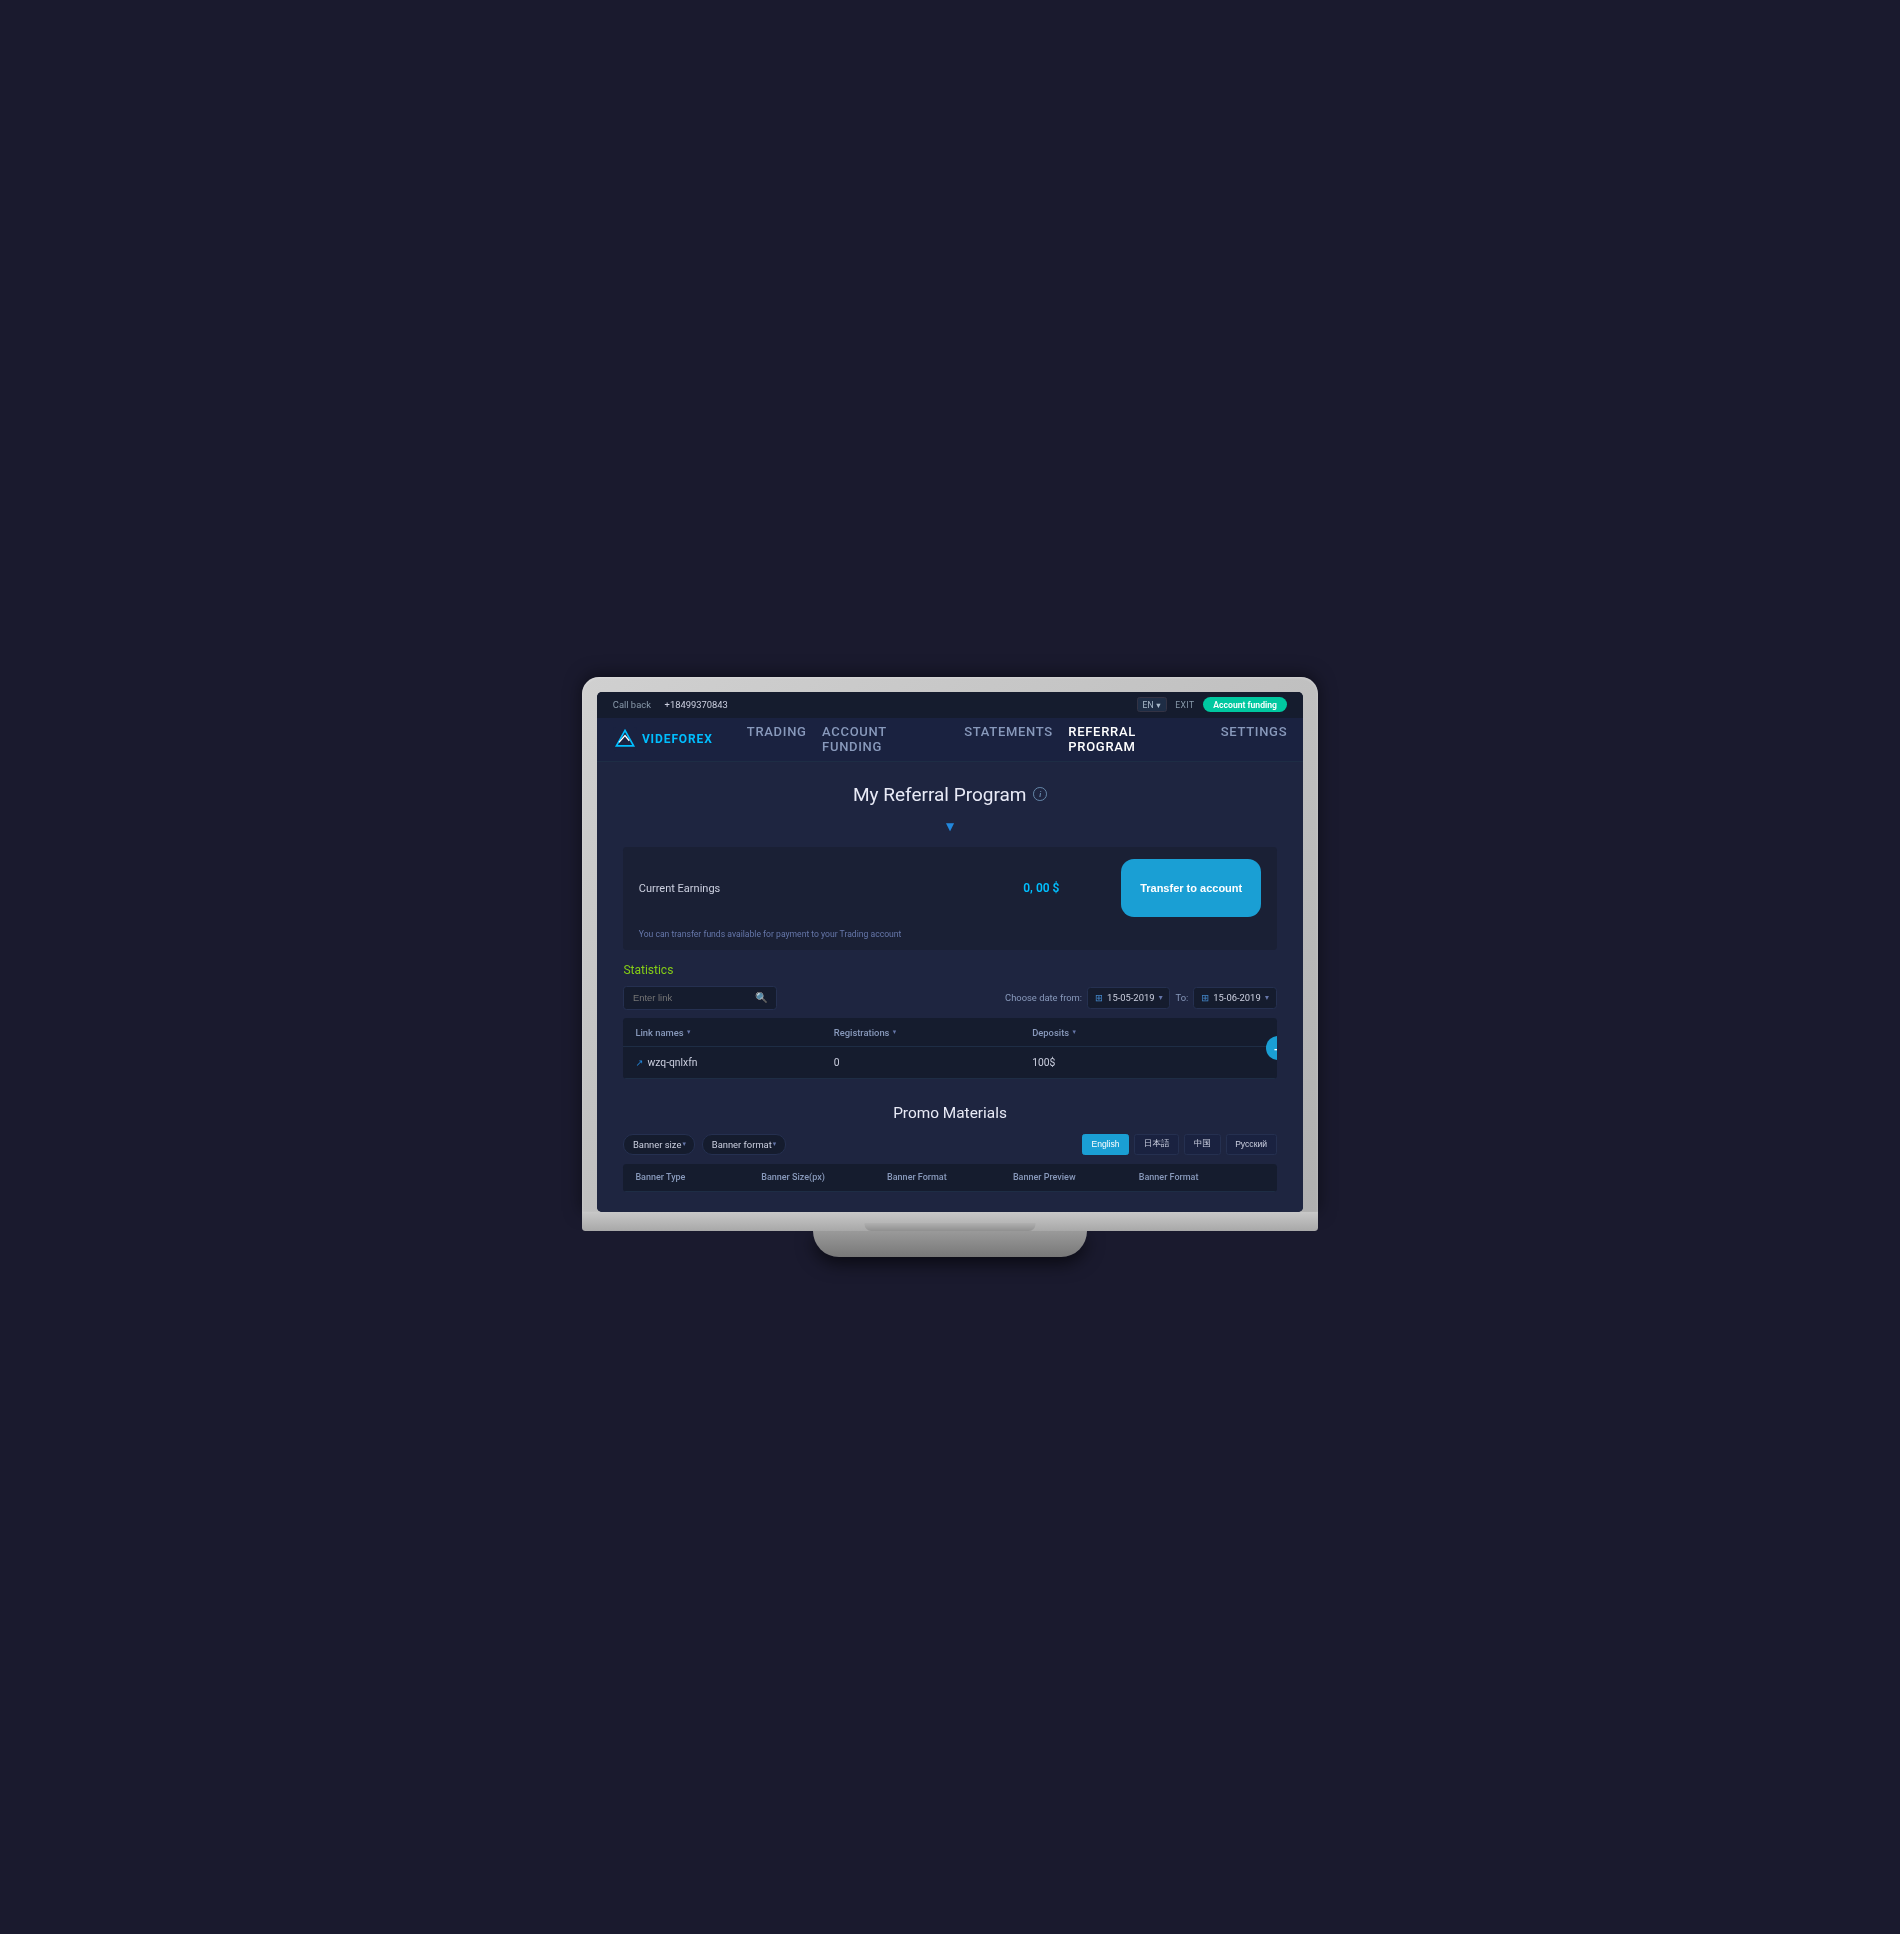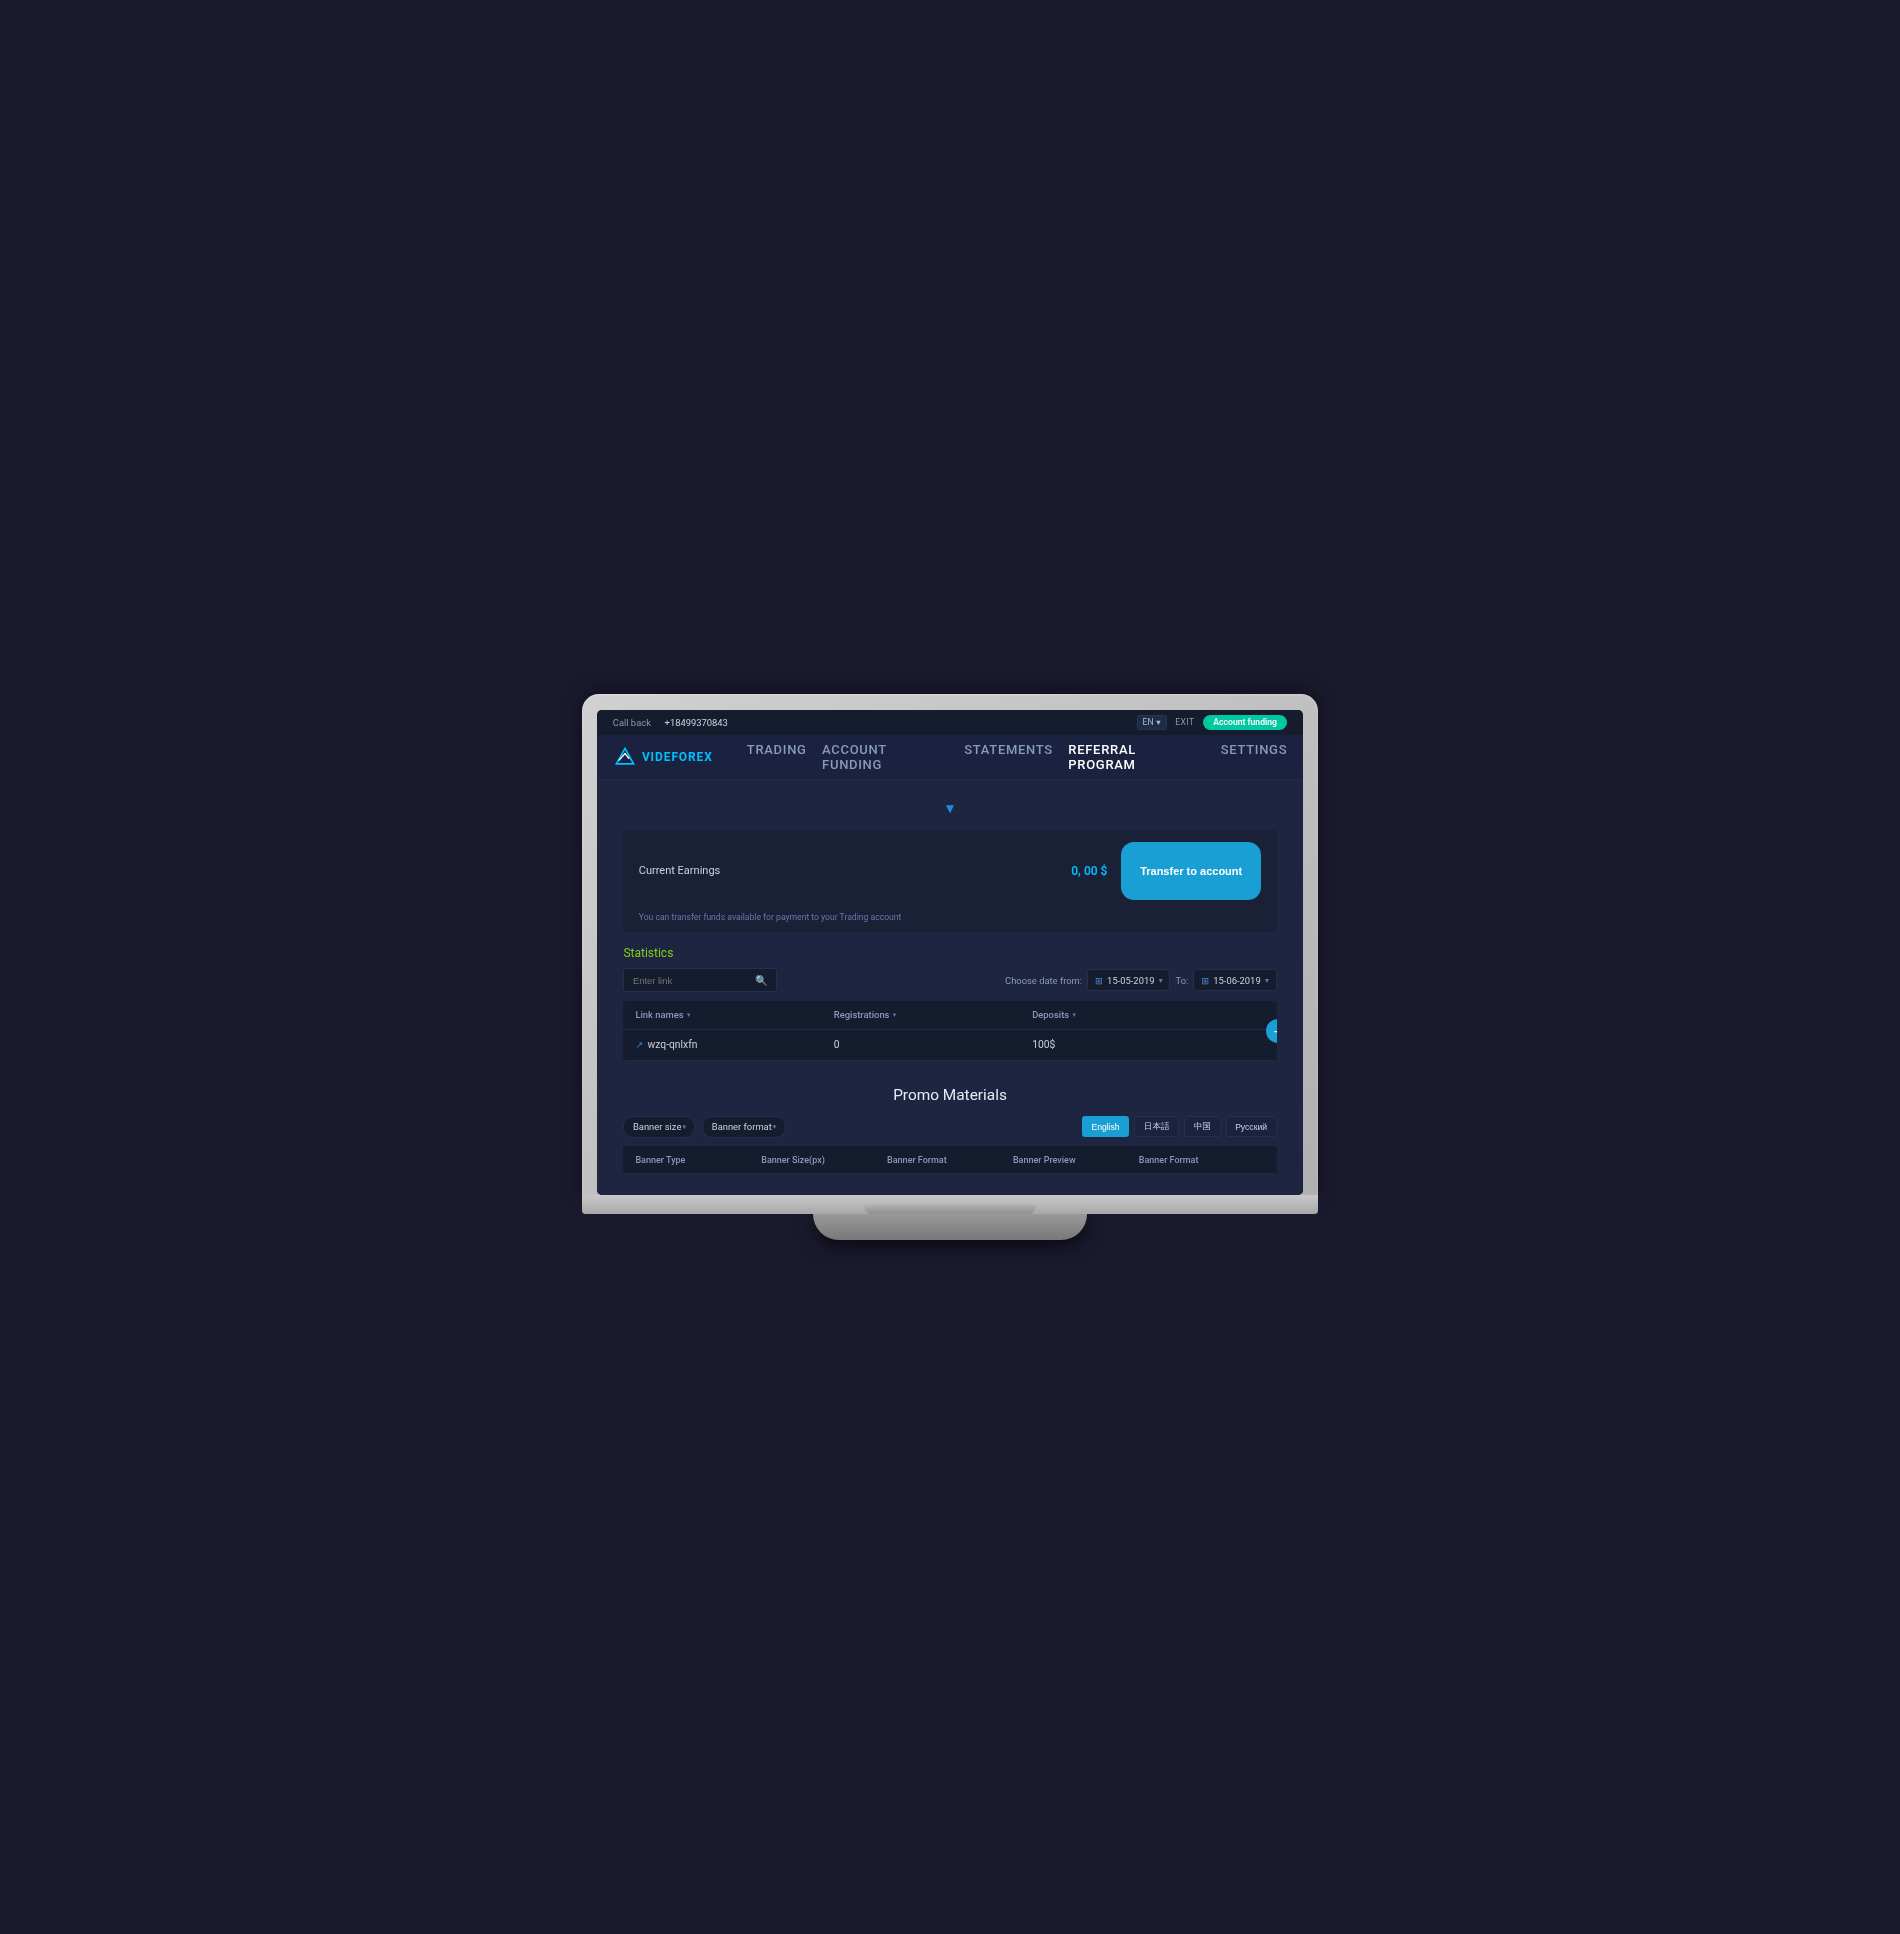--- a/index.html
+++ b/index.html
@@ -180,20 +180,21 @@
     .earnings-card {
       background: #1a2035;
       border-radius: 3.4px;
       margin-bottom: 6.8px;
       overflow: hidden;
     }
     .earnings-row {
       display: flex;
       align-items: center;
       padding: 12px 15.4px;
+      gap: 48px;
     }
     .earnings-label {
       font-size: 11px;
       color: #ccd0e0;
       flex: 1;
     }
     .earnings-value {
       font-size: 12px;
       color: #00bfff;
       font-weight: 600;
@@ -437,20 +438,26 @@
           <a class="nav-link">TRADING</a>
           <a class="nav-link">ACCOUNT FUNDING</a>
           <a class="nav-link">STATEMENTS</a>
           <a class="nav-link active">REFERRAL PROGRAM</a>
           <a class="nav-link">SETTINGS</a>
         </nav>
       </div>
 
       <div class="main-content">
 
+        <div class="page-title-row">
+          <h1 class="page-title">
+            <span>My Referral Program</span>
+            <span class="info-icon">i</span>
+          </h1>
+        </div>
         <div class="chevron-down-row">
           <span>▼</span>
         </div>
 
         <div class="earnings-card">
           <div class="earnings-row">
             <span class="earnings-label">Current Earnings</span>
             <span class="earnings-value">0, 00 $</span>
             <button class="transfer-btn">Transfer to account</button>
           </div>

